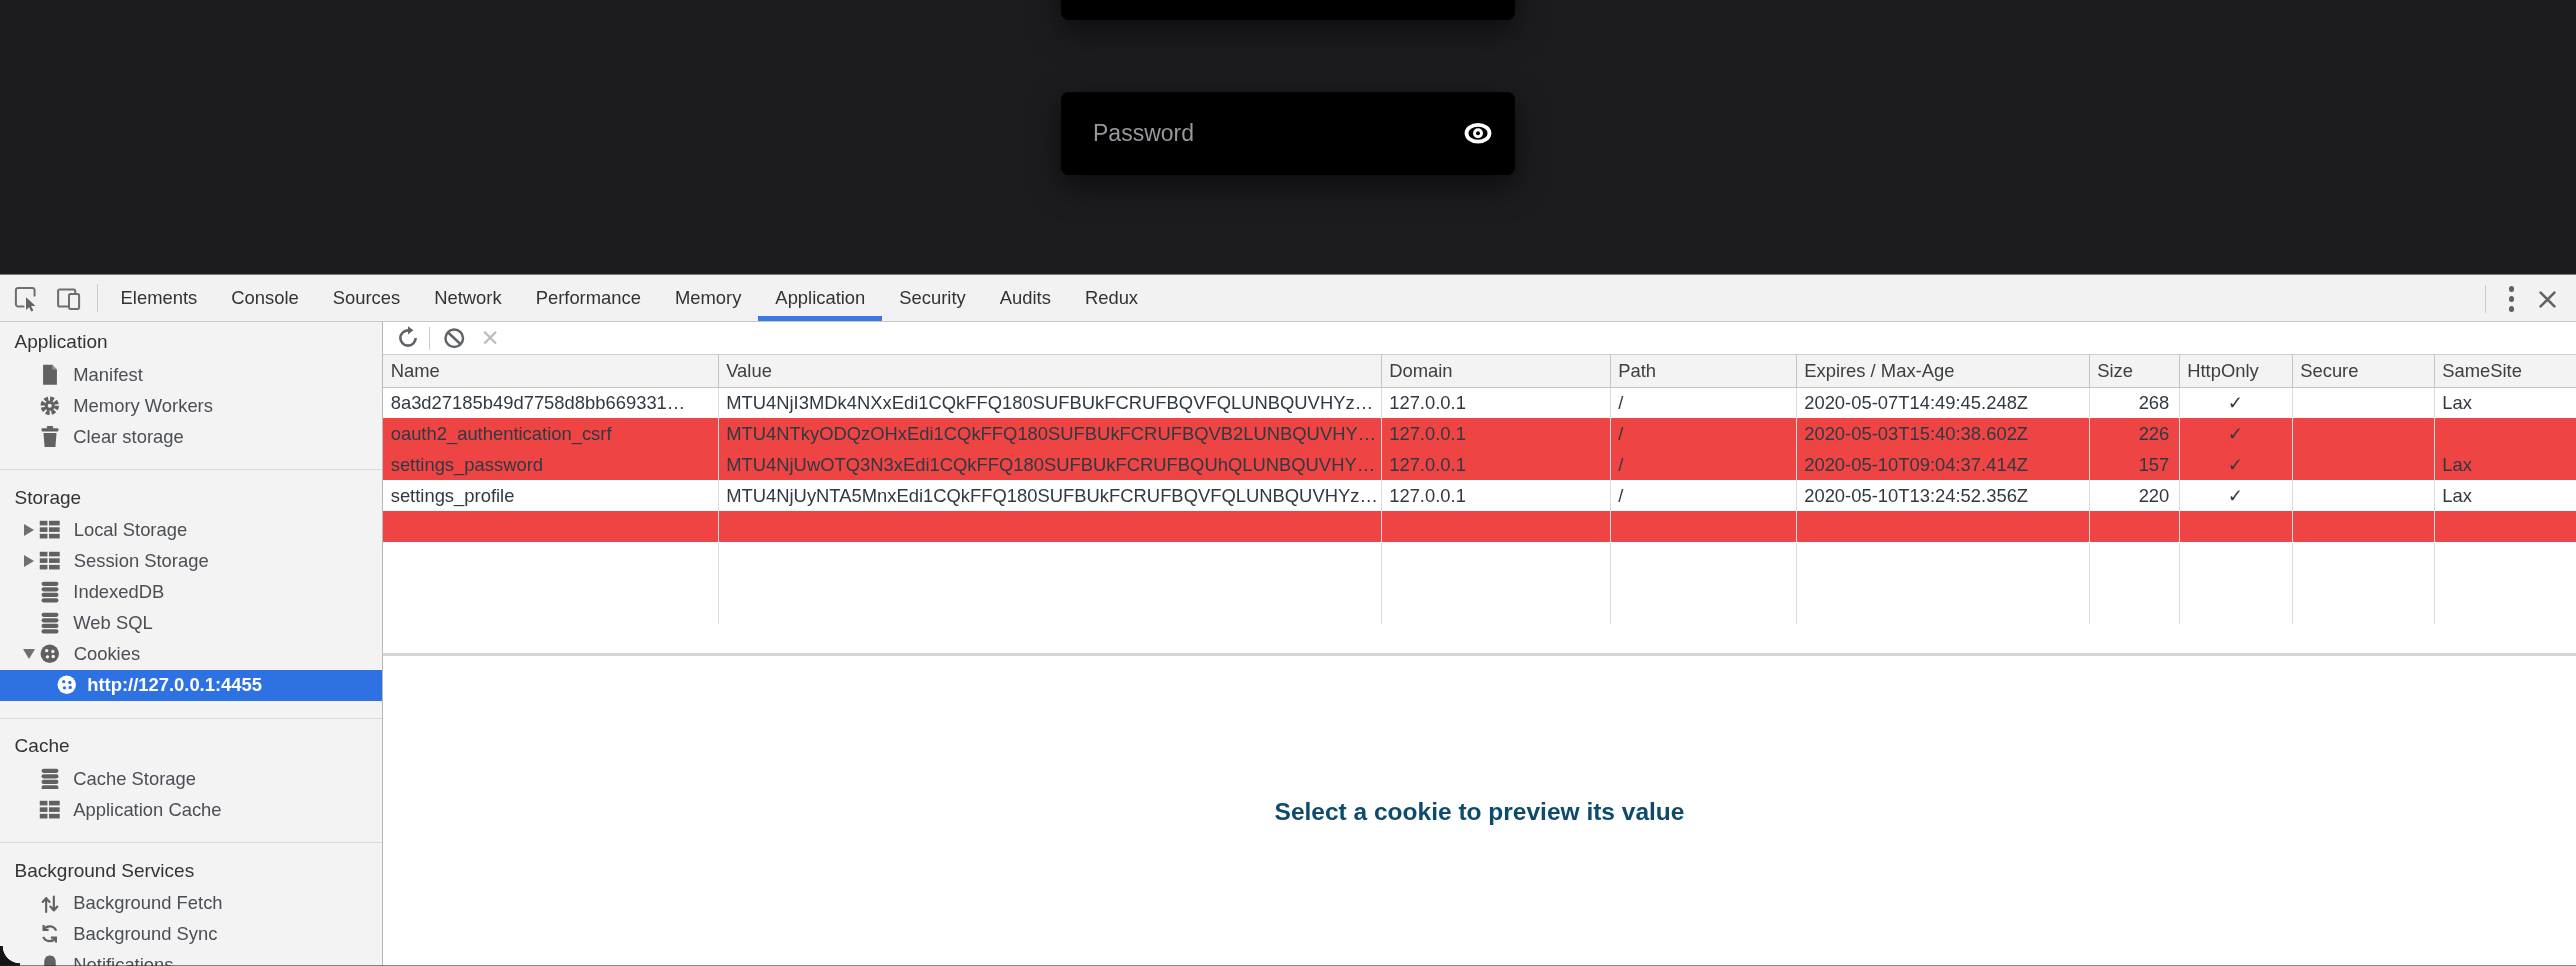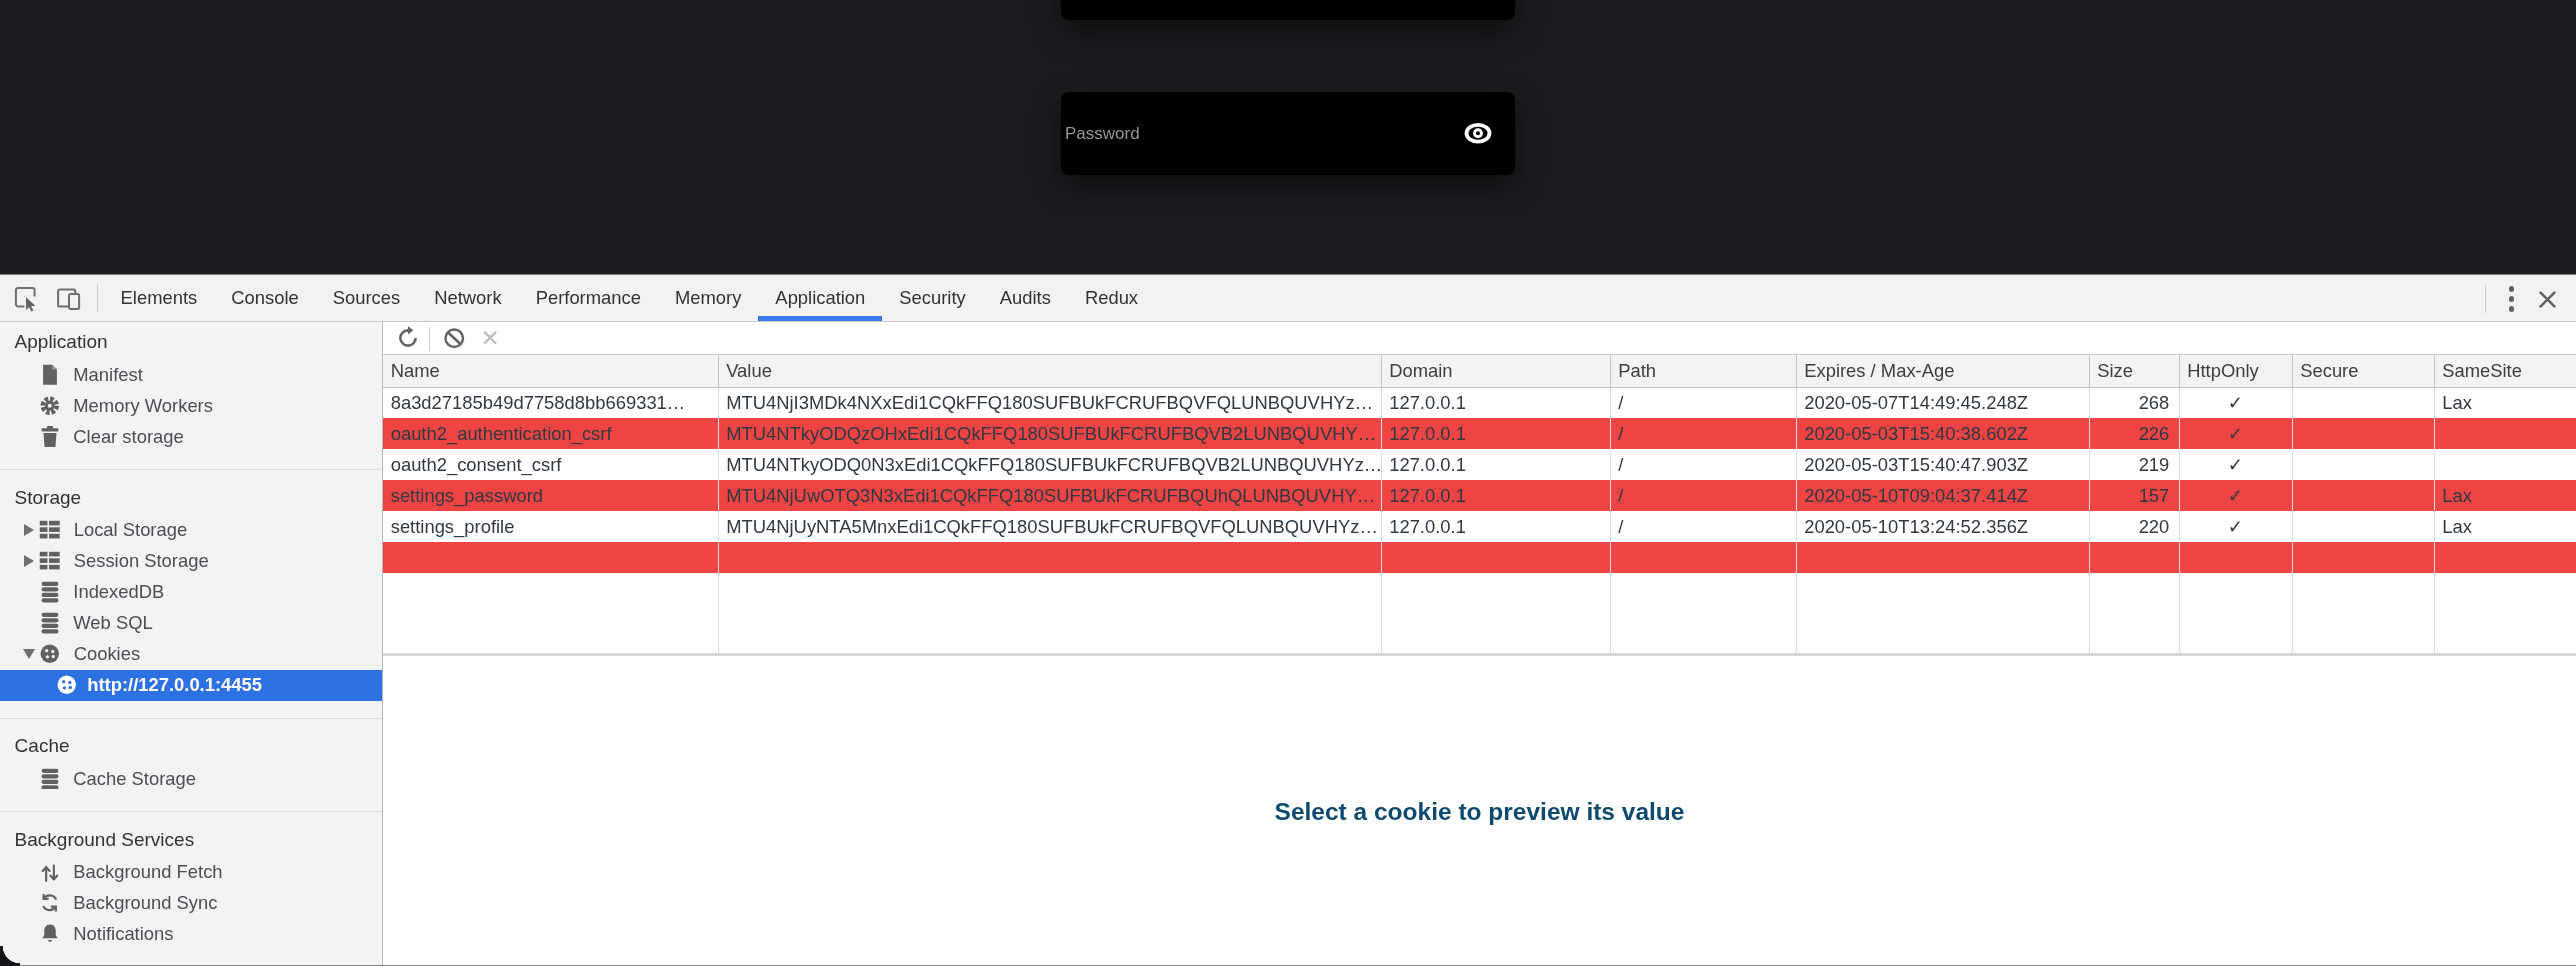--- a/index.html
+++ b/index.html
@@ -7,21 +7,21 @@
   body { font-family:"Liberation Sans", sans-serif; }
   .screen { position:relative; width:2576px; height:966px; overflow:hidden; background:#fff; }
 
   
   .page-top { position:absolute; left:0; top:0; width:2576px; height:274px; background:#1c1c20; overflow:hidden; }
   .black-field { position:absolute; left:1061px; width:454px; background:#000; border-radius:7.7px;
                  box-shadow:0 10.7px 31px rgba(0,0,0,.55); }
   .field-top { top:-61px; height:81px; }
   .field-password { top:92px; height:83px; display:flex; align-items:center; }
   .pw-input { background:transparent; border:none; outline:none; width:360px;
-              color:#97979c; font-size:17px; padding-left:4px; font-family:"Liberation Sans",sans-serif; }
+              color:#97979c; font-size:23px; padding-left:32px; font-family:"Liberation Sans",sans-serif; }
   .pw-input::placeholder { color:#97979c; opacity:1; }
   .eye-icon { position:absolute; right:20px; top:29px; }
 
   
   .devtools { position:absolute; left:0; top:274px; width:2576px; height:692px; background:#f3f3f3; }
 
   
   .tabbar { position:absolute; left:0; top:0; width:2576px; height:48px; background:#f2f2f2;
             border-top:0.8px solid #7c7c80; border-bottom:0.8px solid #c9c9c9; display:flex; align-items:center; }
   .tb-icon { display:flex; align-items:center; justify-content:center; width:43px; height:46px; }
@@ -289,20 +289,33 @@
       <div class="side-item no-exp">
         <span class="icon-slot">
           <svg width="20" height="21.5" viewBox="0 0 26 28">
             <rect x="2" y="1" width="22" height="5.4" rx="2.7" fill="#616161"></rect>
             <rect x="2" y="8.2" width="22" height="5.4" rx="2.7" fill="#616161"></rect>
             <rect x="2" y="15.4" width="22" height="5.4" rx="2.7" fill="#616161"></rect>
             <rect x="2" y="22.6" width="22" height="5.4" rx="2.7" fill="#616161"></rect>
           </svg>
         </span>
           <span>Cache Storage</span>
+      </div>
+      <div class="side-item no-exp">
+        <span class="icon-slot">
+          <svg width="21.5" height="20" viewBox="0 0 28 26">
+            <rect x="1" y="1" width="10" height="6" fill="#616161"></rect>
+              <rect x="13" y="1" width="14" height="6" fill="#616161"></rect>
+            <rect x="1" y="9.5" width="10" height="6" fill="#616161"></rect>
+              <rect x="13" y="9.5" width="14" height="6" fill="#616161"></rect>
+            <rect x="1" y="18" width="10" height="6" fill="#616161"></rect>
+              <rect x="13" y="18" width="14" height="6" fill="#616161"></rect>
+          </svg>
+        </span>
+          <span>Application Cache</span>
       </div>
 
       <div class="side-sep"></div>
       <div class="sec-header">Background Services</div>
 
       <div class="side-item no-exp">
         <span class="icon-slot">
           <svg width="20" height="21.5" viewBox="0 0 26 28">
             <path d="M8 26 V8 M8 8 L3.5 13 M8 8 L12.5 13" fill="none" stroke="#616161" stroke-width="2.8" stroke-linecap="round"></path>
             <path d="M18 6 V24 M18 24 L13.5 19 M18 24 L22.5 19" fill="none" stroke="#616161" stroke-width="2.8" stroke-linecap="round"></path>
@@ -392,31 +405,20 @@
             <td>oauth2_authentication_csrf</td>
             <td>MTU4NTkyODQzOHxEdi1CQkFFQ180SUFBUkFCRUFBQVB2LUNBQUVHY…</td>
             <td>127.0.0.1</td>
             <td>/</td>
             <td>2020-05-03T15:40:38.602Z</td>
             <td class="num">226</td>
             <td class="ctr">✓</td>
             <td></td>
             <td></td>
           </tr>
-          <tr>
-            <td>oauth2_consent_csrf</td>
-            <td>MTU4NTkyODQ0N3xEdi1CQkFFQ180SUFBUkFCRUFBQVB2LUNBQUVHYz…</td>
-            <td>127.0.0.1</td>
-            <td>/</td>
-            <td>2020-05-03T15:40:47.903Z</td>
-            <td class="num">219</td>
-            <td class="ctr">✓</td>
-            <td></td>
-            <td></td>
-          </tr>
           <tr class="stripe">
             <td>settings_password</td>
             <td>MTU4NjUwOTQ3N3xEdi1CQkFFQ180SUFBUkFCRUFBQUhQLUNBQUVHY…</td>
             <td>127.0.0.1</td>
             <td>/</td>
             <td>2020-05-10T09:04:37.414Z</td>
             <td class="num">157</td>
             <td class="ctr">✓</td>
             <td></td>
             <td>Lax</td>

